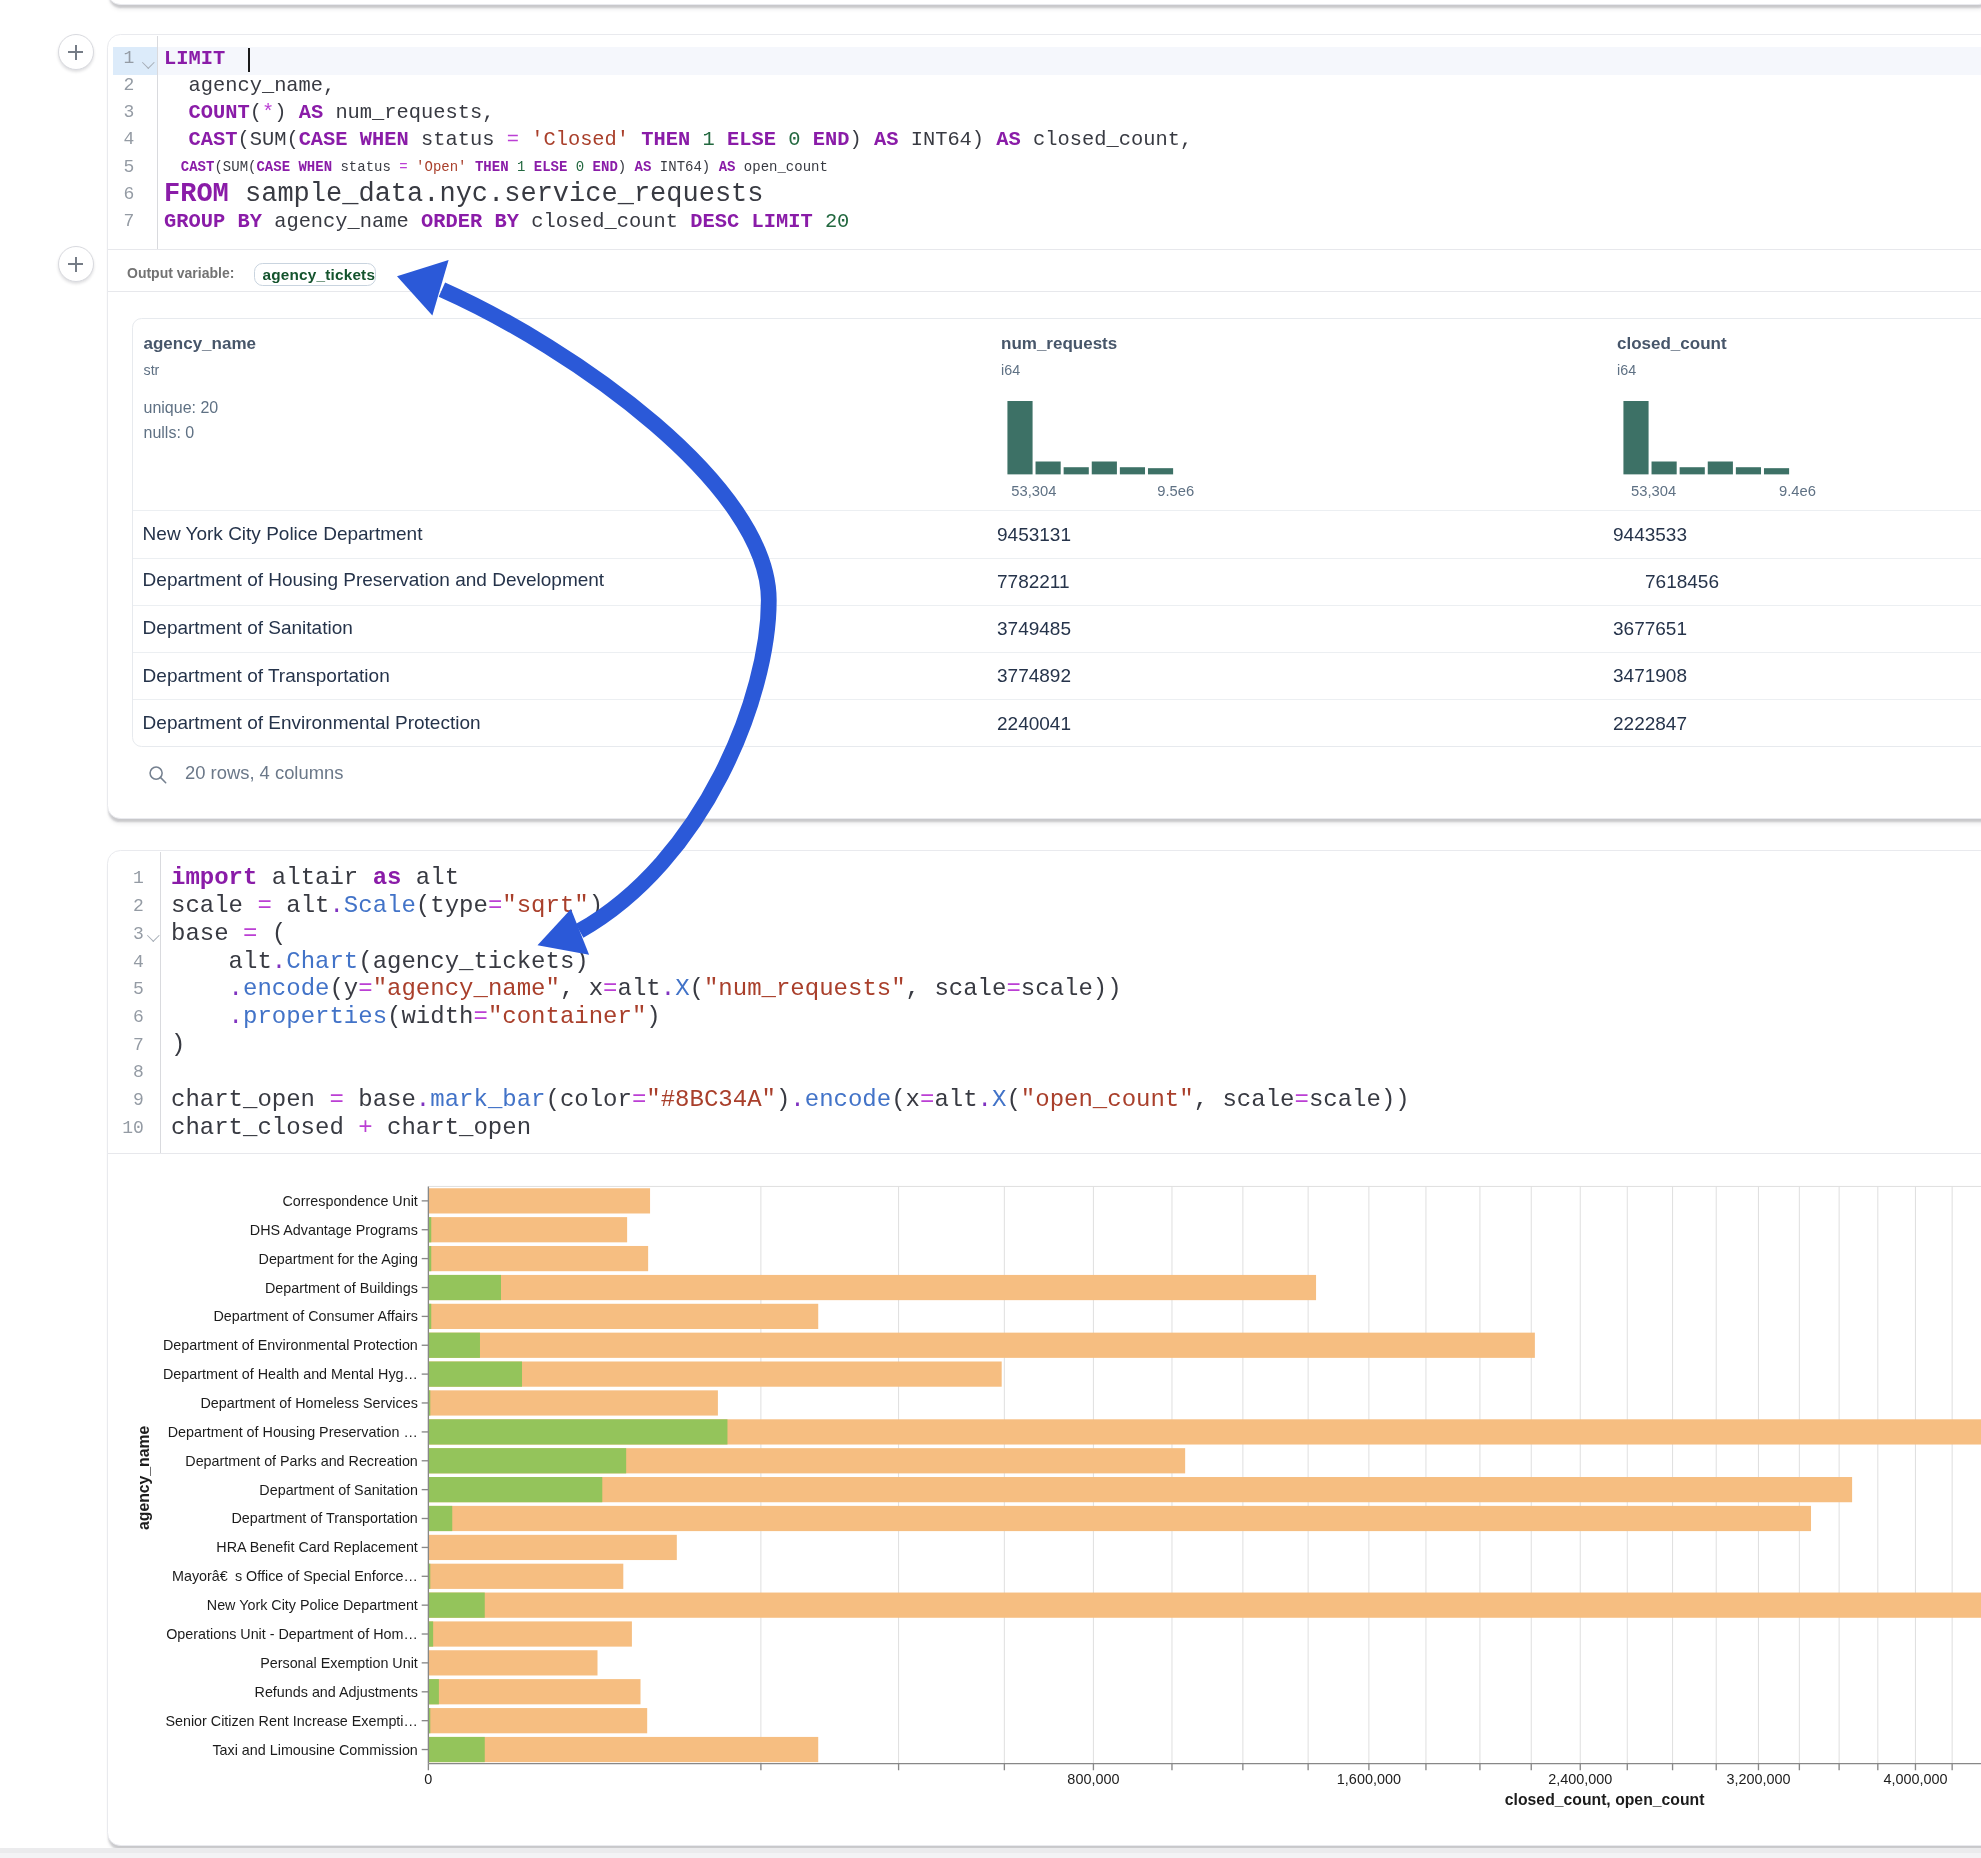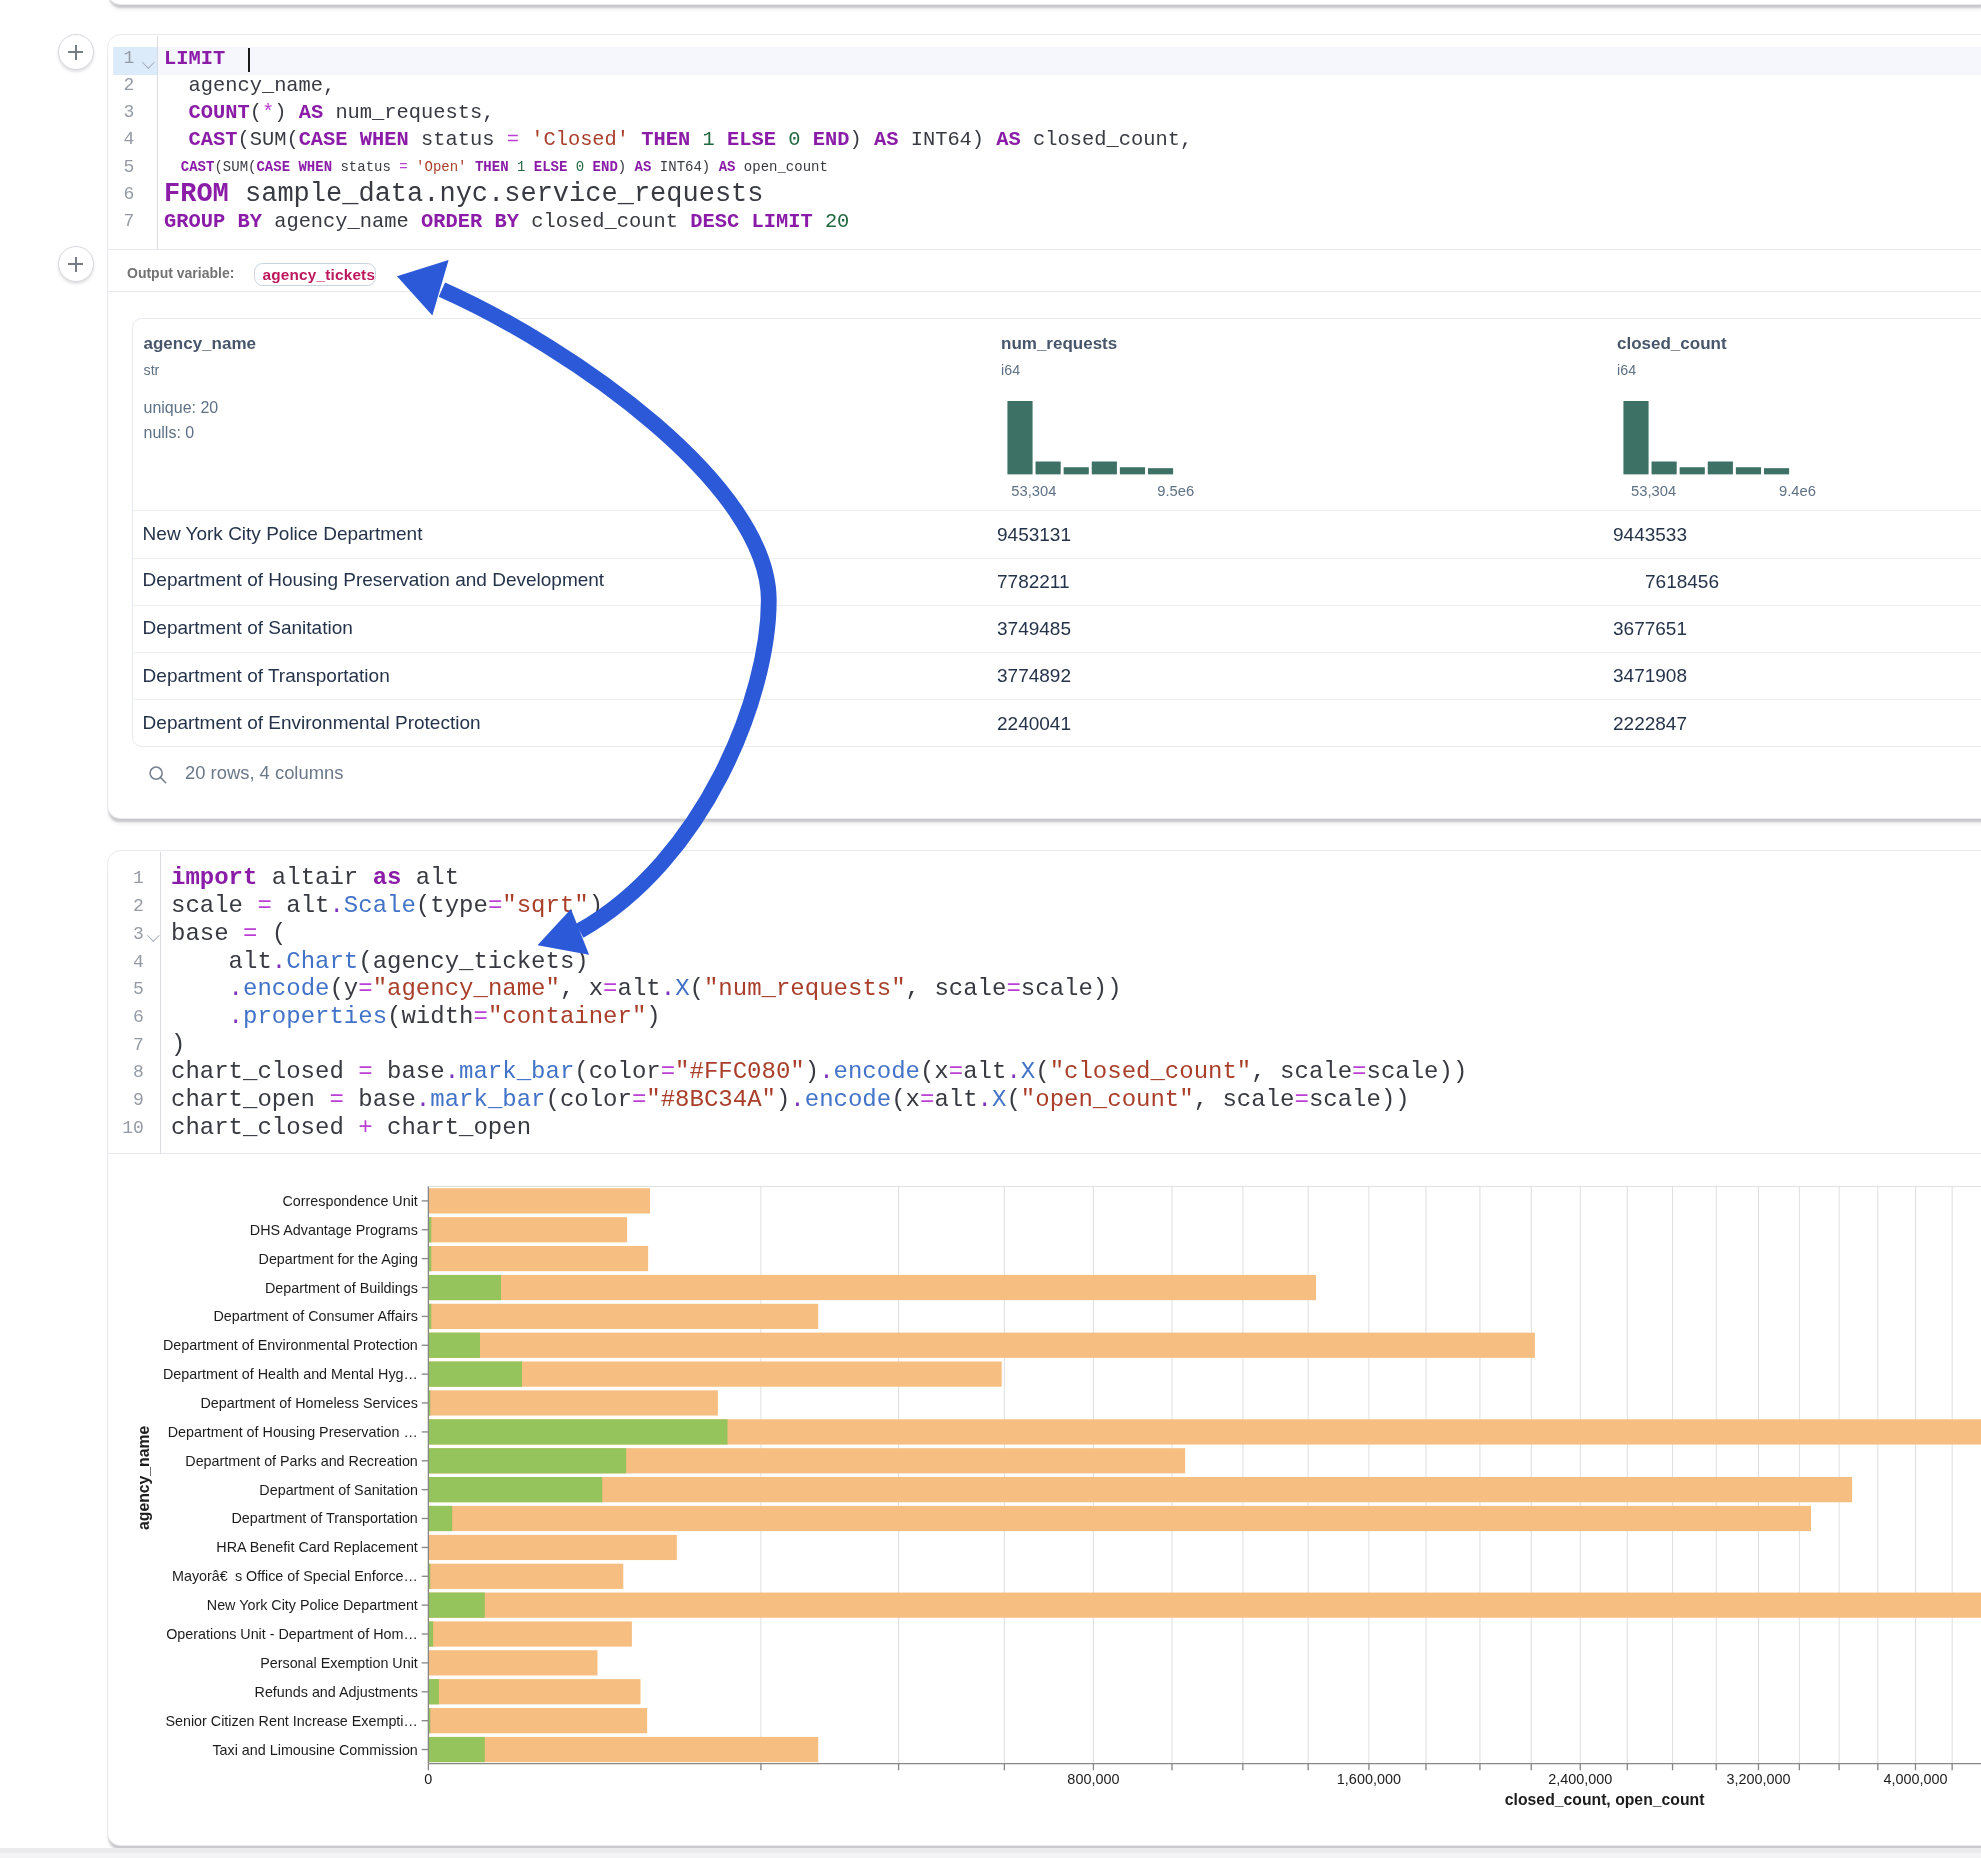--- a/index.html
+++ b/index.html
@@ -52,21 +52,21 @@
 <div class="code" style="left:56px;top:9.6px;line-height:27px;font-size:20.4px"><i class="k">LIMIT</i> </div>
 <div class="code" style="left:56px;top:37px;line-height:27px;font-size:20.4px">  agency_name,</div>
 <div class="code" style="left:56px;top:64px;line-height:27px;font-size:20.4px">  <i class="k">COUNT</i>(<i class="o">*</i>) <i class="k">AS</i> num_requests,</div>
 <div class="code" style="left:56px;top:91px;line-height:27px;font-size:20.4px">  <i class="k">CAST</i>(SUM(<i class="k">CASE</i> <i class="k">WHEN</i> status <i class="o">=</i> <i class="s">'Closed'</i> <i class="k">THEN</i> <i class="n">1</i> <i class="k">ELSE</i> <i class="n">0</i> <i class="k">END</i>) <i class="k">AS</i> INT64) <i class="k">AS</i> closed_count,</div>
 <div class="code" style="left:56px;top:119px;line-height:27px;font-size:14px">  <i class="k">CAST</i>(SUM(<i class="k">CASE</i> <i class="k">WHEN</i> status <i class="o">=</i> <i class="s">'Open'</i> <i class="k">THEN</i> <i class="n">1</i> <i class="k">ELSE</i> <i class="n">0</i> <i class="k">END</i>) <i class="k">AS</i> INT64) <i class="k">AS</i> open_count</div>
 <div class="code" style="left:56px;top:146px;line-height:27px;font-size:27px"><i class="k">FROM</i> sample_data.nyc.service_requests</div>
 <div class="code" style="left:56px;top:173px;line-height:27px;font-size:20.4px"><i class="k">GROUP</i> <i class="k">BY</i> agency_name <i class="k">ORDER</i> <i class="k">BY</i> closed_count <i class="k">DESC</i> <i class="k">LIMIT</i> <i class="n">20</i></div>
 <div style="position:absolute;left:140px;top:13.4px;width:1.9px;height:24px;background:#1a1a1a"></div>
 <div class="sep" style="top:214px"></div>
 <div style="position:absolute;left:19px;top:230px;font-size:14px;font-weight:bold;color:#737373">Output variable:</div>
-<div style="position:absolute;left:146px;top:228px;width:122px;height:23px;border:1px solid #c9d4df;border-radius:8.6px;overflow:hidden;font-size:15.3px;font-weight:bold;color:#be185d;line-height:21px;padding-left:7.6px;letter-spacing:0.2px;white-space:nowrap">agency_tickets</div>
+<div style="position:absolute;left:146px;top:228px;width:122px;height:23px;border:1px solid #c9d4df;border-radius:8.6px;overflow:hidden;font-size:15.3px;font-weight:bold;color:#14532d;line-height:21px;padding-left:7.6px;letter-spacing:0.2px;white-space:nowrap">agency_tickets</div>
 <div class="sep" style="top:256px"></div>
 <div style="position:absolute;left:24px;top:283px;width:2007px;height:429px;border:1px solid #e7eaee;border-radius:9.6px">
 <div style="position:absolute;left:10.5px;top:15.3px;font-size:17px;font-weight:bold;color:#47566A">agency_name</div>
 <div class="meta" style="left:10.5px;top:43px;font-size:14.3px">str</div>
 <div class="meta" style="left:10.5px;top:80px">unique: 20</div>
 <div class="meta" style="left:10.5px;top:105px">nulls: 0</div>
 <div style="position:absolute;left:868px;top:15.3px;font-size:17px;font-weight:bold;color:#47566A">num_requests</div>
 <div class="meta" style="left:868px;top:43px;font-size:14.3px">i64</div>
 <div style="position:absolute;left:1484px;top:15.3px;font-size:17px;font-weight:bold;color:#47566A">closed_count</div>
 <div class="meta" style="left:1484px;top:43px;font-size:14.3px">i64</div>
@@ -130,21 +130,20 @@
 <div class="lnum" style="left:1.9px;top:235px;line-height:28px">9</div>
 <div class="lnum" style="left:1.9px;top:263px;line-height:28px">10</div>
 <div class="chev" style="left:41px;top:80px"></div>
 <div class="code" style="left:63px;top:13.4px;line-height:28px"><i class="k">import</i> altair <i class="k">as</i> alt</div>
 <div class="code" style="left:63px;top:41px;line-height:28px">scale <i class="o">=</i> alt<i class="d">.</i><i class="f">Scale</i>(type<i class="o">=</i><i class="s">"sqrt"</i>)</div>
 <div class="code" style="left:63px;top:69px;line-height:28px">base <i class="o">=</i> (</div>
 <div class="code" style="left:63px;top:97px;line-height:28px">    alt<i class="d">.</i><i class="f">Chart</i>(agency_tickets)</div>
 <div class="code" style="left:63px;top:124px;line-height:28px">    <i class="d">.</i><i class="f">encode</i>(y<i class="o">=</i><i class="s">"agency_name"</i>, x<i class="o">=</i>alt<i class="d">.</i><i class="f">X</i>(<i class="s">"num_requests"</i>, scale<i class="o">=</i>scale))</div>
 <div class="code" style="left:63px;top:152px;line-height:28px">    <i class="d">.</i><i class="f">properties</i>(width<i class="o">=</i><i class="s">"container"</i>)</div>
 <div class="code" style="left:63px;top:180px;line-height:28px">)</div>
-<div class="code" style="left:63px;top:207px;line-height:28px">chart_closed <i class="o">=</i> base<i class="d">.</i><i class="f">mark_bar</i>(color<i class="o">=</i><i class="s">"#FFC080"</i>)<i class="d">.</i><i class="f">encode</i>(x<i class="o">=</i>alt<i class="d">.</i><i class="f">X</i>(<i class="s">"closed_count"</i>, scale<i class="o">=</i>scale))</div>
 <div class="code" style="left:63px;top:235px;line-height:28px">chart_open <i class="o">=</i> base<i class="d">.</i><i class="f">mark_bar</i>(color<i class="o">=</i><i class="s">"#8BC34A"</i>)<i class="d">.</i><i class="f">encode</i>(x<i class="o">=</i>alt<i class="d">.</i><i class="f">X</i>(<i class="s">"open_count"</i>, scale<i class="o">=</i>scale))</div>
 <div class="code" style="left:63px;top:263px;line-height:28px">chart_closed <i class="o">+</i> chart_open</div>
 <div class="sep" style="top:302px"></div>
 <svg width="1903" height="709" style="position:absolute;left:0;top:302px" font-family="Liberation Sans, sans-serif" viewBox="0 0 1991 742">
 <line x1="683.0" y1="35" x2="683.0" y2="639" stroke="#ddd" stroke-width="1"></line>
 <line x1="827.1" y1="35" x2="827.1" y2="639" stroke="#ddd" stroke-width="1"></line>
 <line x1="937.8" y1="35" x2="937.8" y2="639" stroke="#ddd" stroke-width="1"></line>
 <line x1="1031.0" y1="35" x2="1031.0" y2="639" stroke="#ddd" stroke-width="1"></line>
 <line x1="1113.2" y1="35" x2="1113.2" y2="639" stroke="#ddd" stroke-width="1"></line>
 <line x1="1187.4" y1="35" x2="1187.4" y2="639" stroke="#ddd" stroke-width="1"></line>

